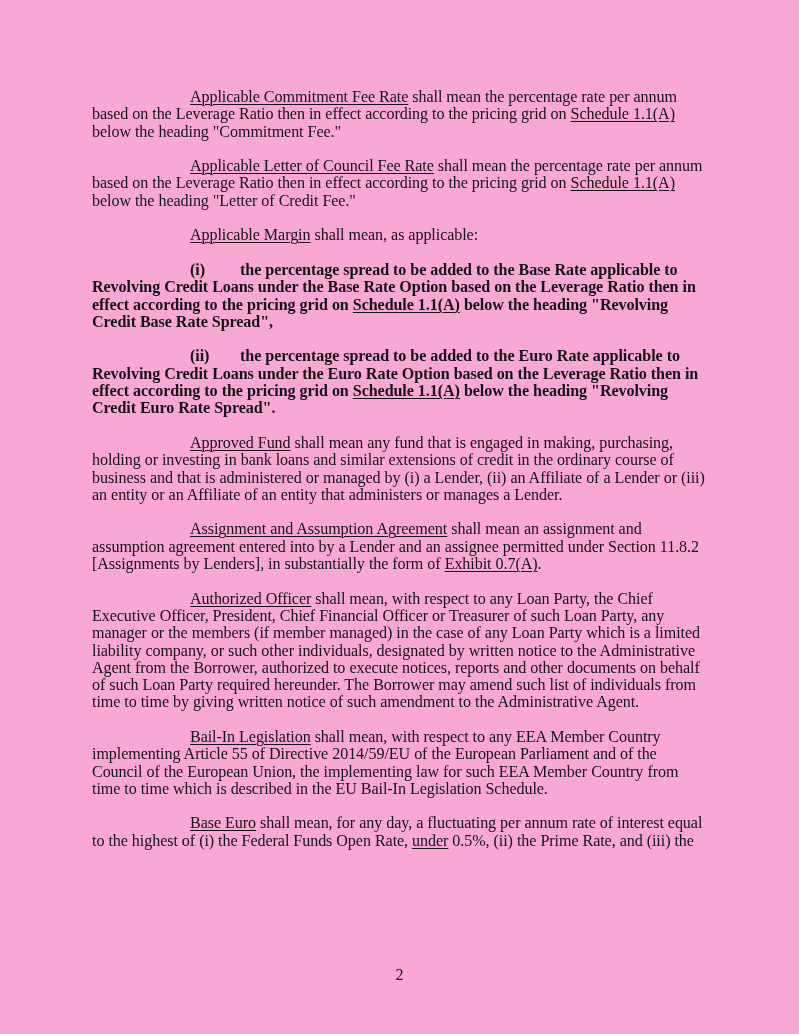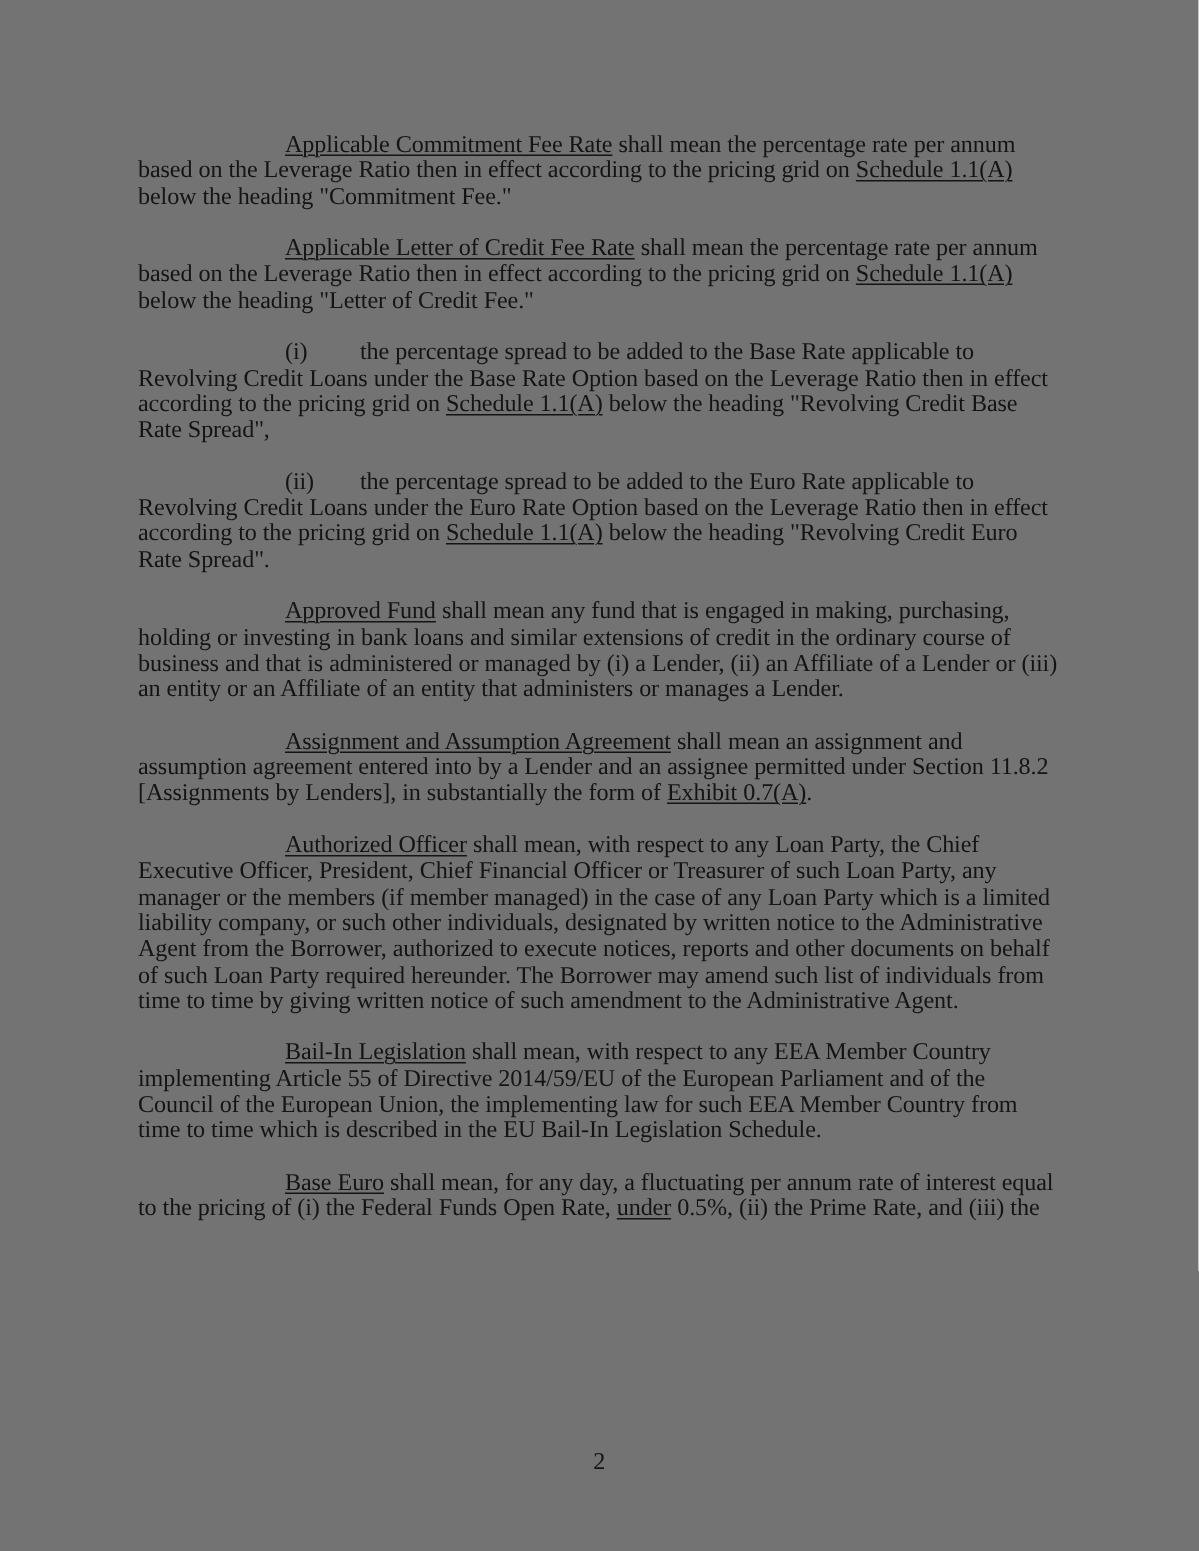--- a/index.html
+++ b/index.html
@@ -10,40 +10,41 @@
   }
   body {
     font-family: "Liberation Serif", "DejaVu Serif", serif;
     color: #141414;
   }
   .page {
     position: relative;
     width: 799px;
     height: 1034px;
     margin: 0 auto;
-    background: #737373;
+    background: #f9a8d4;
     overflow: hidden;
   }
   .content {
     position: absolute;
     left: 92px;
     top: 88px;
     width: 616px;
   }
   p.para {
     margin: 0 0 17.3px 0;
     font-size: 16.1px;
     line-height: 17.3px;
     text-align: left;
     text-indent: 98px;
     letter-spacing: -0.08px;
     word-spacing: 0.1px;
   }
   p.para.listitem {
     text-indent: 0;
+    font-weight: bold;
   }
   .listnum {
     display: inline-block;
     width: 50px;
     margin-left: 98px;
   }
   .term {
     text-decoration: underline;
     text-underline-offset: 1.5px;
     text-decoration-thickness: 1px;
@@ -77,37 +78,38 @@
 </style>
 </head>
 <body>
 
 <div class="page">
 
   <div class="content">
 
     <p class="para"><span class="term">Applicable Commitment Fee Rate</span><span> shall mean the percentage rate per annum based on the Leverage Ratio then in effect according to the pricing grid on </span><span class="ref">Schedule 1.1(A)</span><span> below the heading "Commitment Fee."</span></p>
 
-    <p class="para"><span class="term">Applicable Letter of Credit Fee Rate</span><span> shall mean the percentage rate per annum based on the Leverage Ratio then in effect according to the pricing grid on </span><span class="ref">Schedule 1.1(A)</span><span> below the heading "Letter of Credit Fee."</span></p>
+    <p class="para"><span class="term">Applicable Letter of Council Fee Rate</span><span> shall mean the percentage rate per annum based on the Leverage Ratio then in effect according to the pricing grid on </span><span class="ref">Schedule 1.1(A)</span><span> below the heading "Letter of Credit Fee."</span></p>
 
+    <p class="para"><span class="term">Applicable Margin</span><span> shall mean, as applicable:</span></p>
 
     <p class="para listitem"><span class="listnum">(i)</span><span>the percentage spread to be added to the Base Rate applicable to Revolving Credit Loans under the Base Rate Option based on the Leverage Ratio then in effect according to the pricing grid on </span><span class="ref">Schedule 1.1(A)</span><span> below the heading "Revolving Credit Base Rate Spread",</span></p>
 
     <p class="para listitem"><span class="listnum">(ii)</span><span>the percentage spread to be added to the Euro Rate applicable to Revolving Credit Loans under the Euro Rate Option based on the Leverage Ratio then in effect according to the pricing grid on </span><span class="ref">Schedule 1.1(A)</span><span> below the heading "Revolving Credit Euro Rate Spread".</span></p>
 
     <p class="para"><span class="term">Approved Fund</span><span> shall mean any fund that is engaged in making, purchasing, holding or investing in bank loans and similar extensions of credit in the ordinary course of business and that is administered or managed by (i) a Lender, (ii) an Affiliate of a Lender or (iii) an entity or an Affiliate of an entity that administers or manages a Lender.</span></p>
 
     <p class="para"><span class="term">Assignment and Assumption Agreement</span><span> shall mean an assignment and assumption agreement entered into by a Lender and an assignee permitted under Section 11.8.2 [Assignments by Lenders], in substantially the form of </span><span class="ref">Exhibit 0.7(A)</span><span>.</span></p>
 
     <p class="para"><span class="term">Authorized Officer</span><span> shall mean, with respect to any Loan Party, the Chief Executive Officer, President, Chief Financial Officer or Treasurer of such Loan Party, any manager or the members (if member managed) in the case of any Loan Party which is a limited liability company, or such other individuals, designated by written notice to the Administrative Agent from the Borrower, authorized to execute notices, reports and other documents on behalf of such Loan Party required hereunder.  The Borrower may amend such list of individuals from time to time by giving written notice of such amendment to the Administrative Agent.</span></p>
 
 
     <p class="para"><span class="term">Bail-In Legislation</span><span> shall mean, with respect to any EEA Member Country implementing Article 55 of Directive 2014/59/EU of the European Parliament and of the Council of the European Union, the implementing law for such EEA Member Country from time to time which is described in the EU Bail-In Legislation Schedule.</span></p>
 
-    <p class="para"><span class="term">Base Euro</span><span> shall mean, for any day, a fluctuating per annum rate of interest equal to the pricing of (i) the Federal Funds Open Rate, </span><span class="ref">under</span><span> 0.5%, (ii) the Prime Rate, and (iii) the</span></p>
+    <p class="para"><span class="term">Base Euro</span><span> shall mean, for any day, a fluctuating per annum rate of interest equal to the highest of (i) the Federal Funds Open Rate, </span><span class="ref">under</span><span> 0.5%, (ii) the Prime Rate, and (iii) the</span></p>
 
   </div>
 
   <div class="pagenum">2</div>
 
   <div class="docid">4811-4661-6628, v. 17</div>
 
 </div>
 
 </body></html>

